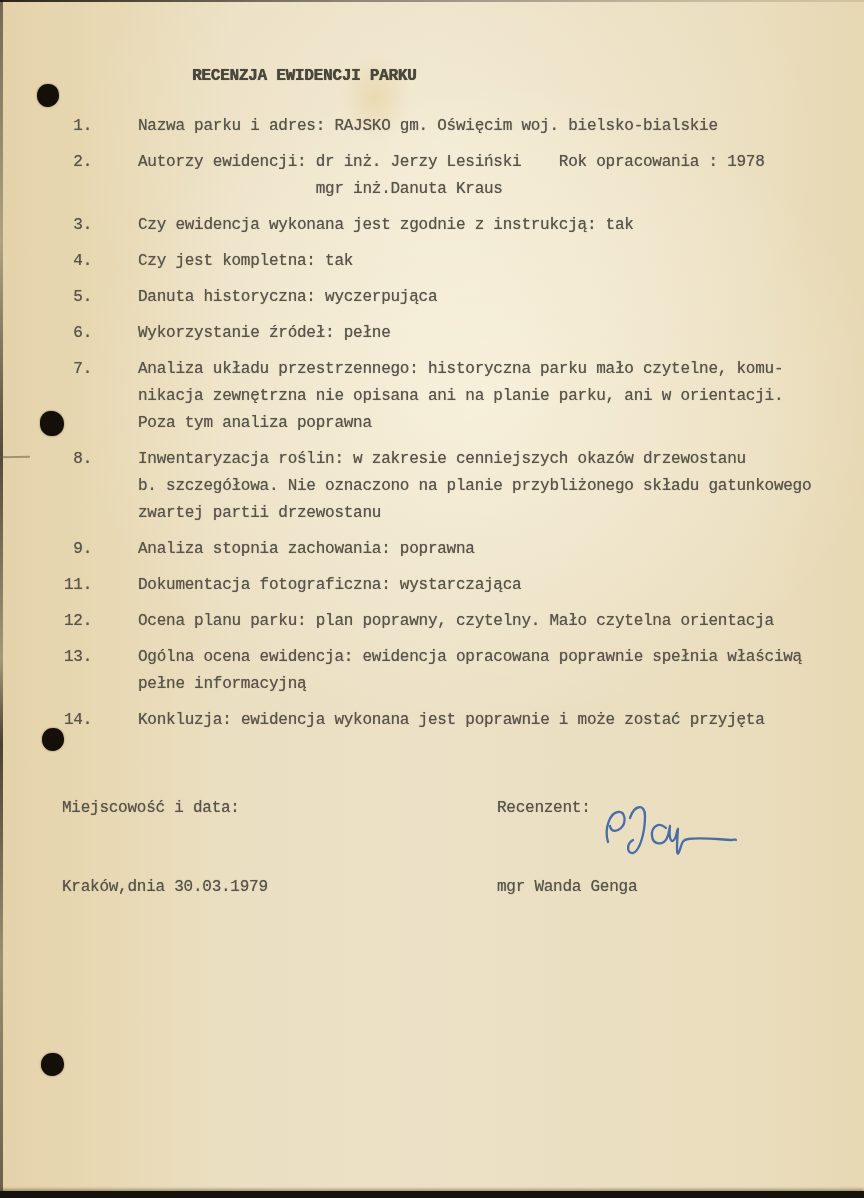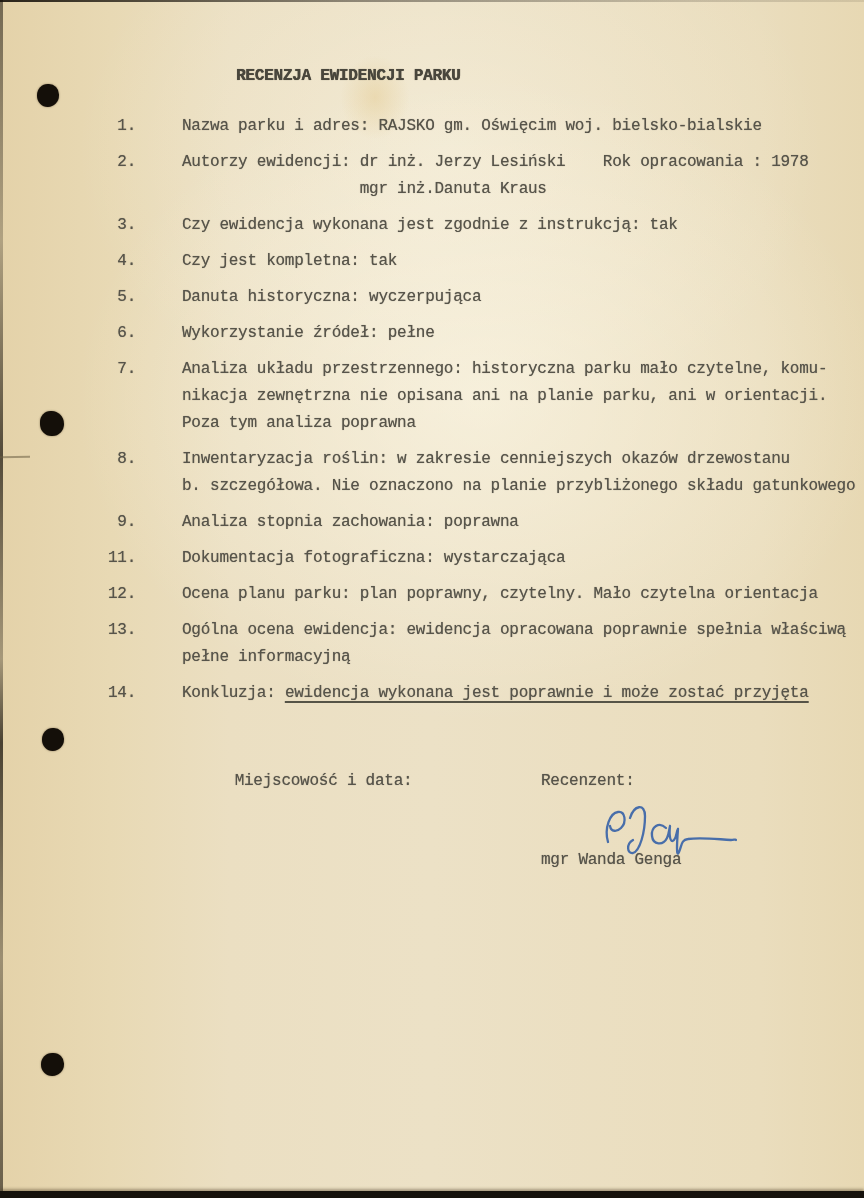--- a/index.html
+++ b/index.html
@@ -51,21 +51,21 @@
     background: radial-gradient(ellipse at center, rgba(226,200,140,0.45), rgba(226,200,140,0) 70%);
     border-radius: 50%;
   }
 
   
   .page {
     position: absolute;
     left: 0; top: 0;
     width: 864px;
     box-sizing: border-box;
-    padding: 63px 0 0 106px;
+    padding: 63px 0 0 62px;
     color: #57544a;
     font-size: 16px;
     letter-spacing: -0.25px;
     text-shadow: 0 0 0.8px rgba(87,84,74,0.75);
   }
 
   .doc-title {
     margin: 0 0 23px 130px;
     font-size: 16px;
     line-height: 27px;
@@ -80,29 +80,28 @@
     flex: 0 0 30px;
     text-align: right;
     margin-right: 10px;
     line-height: 27px;
     white-space: pre;
   }
   .item .txt { flex: 1 1 auto; min-width: 0; margin-left: 36px; }
   .ln { line-height: 27px; white-space: pre; }
 
   .underline {
-    text-decoration: underline;
     text-decoration-thickness: 1.5px;
     text-underline-offset: 4px;
     text-decoration-color: rgba(80,77,66,0.85);
   }
 
   .footer { position: relative; display: flex; margin-top: 0; }
   .footer-col { line-height: 26px; white-space: pre; }
-  .footer-left { width: 435px; flex: 0 0 435px; text-align: center; }
+  .footer-left { width: 435px; flex: 0 0 435px; }
 
   .signature {
     position: absolute;
     left: 598px; top: 800px;
     width: 140px; height: 66px;
   }
 </style>
 </head>
 <body>
 
@@ -163,20 +162,21 @@
           <div class="ln">Analiza układu przestrzennego: historyczna parku mało czytelne, komu-</div>
           <div class="ln">nikacja zewnętrzna nie opisana ani na planie parku, ani w orientacji.</div>
           <div class="ln">Poza tym analiza poprawna</div>
         </div>
       </div>
       <div class="item">
         <span class="num">8.</span>
         <div class="txt">
           <div class="ln">Inwentaryzacja roślin: w zakresie cenniejszych okazów drzewostanu</div>
           <div class="ln">b. szczegółowa. Nie oznaczono na planie przybliżonego składu gatunkowego</div>
+          <div class="ln">zwartej partii drzewostanu</div>
         </div>
       </div>
       <div class="item">
         <span class="num">9.</span>
         <div class="txt">
           <div class="ln">Analiza stopnia zachowania: poprawna</div>
         </div>
       </div>
       <div class="item">
         <span class="num">11.</span>
@@ -201,20 +201,21 @@
         <span class="num">14.</span>
         <div class="txt">
           <div class="ln"><span>Konkluzja: </span><span class="underline">ewidencja wykonana jest poprawnie i może zostać przyjęta</span></div>
         </div>
       </div>
     </div>
 
   <div class="footer">
     <div class="footer-col footer-left">
       <div class="ln">Miejscowość i data:</div>
+      <div class="ln">Kraków,dnia 30.03.1979</div>
     </div>
     <div class="footer-col footer-right">
       <div class="ln">Recenzent:</div>
       <div class="ln">mgr Wanda Genga</div>
     </div>
   </div>
 </div>
 
 <svg class="signature" viewBox="0 0 140 66" xmlns="http://www.w3.org/2000/svg">
   <path d="M 10 42 C 6 28 12 13 20 12 C 27 11 29 22 23 28 C 19 32 13 32 12 26

